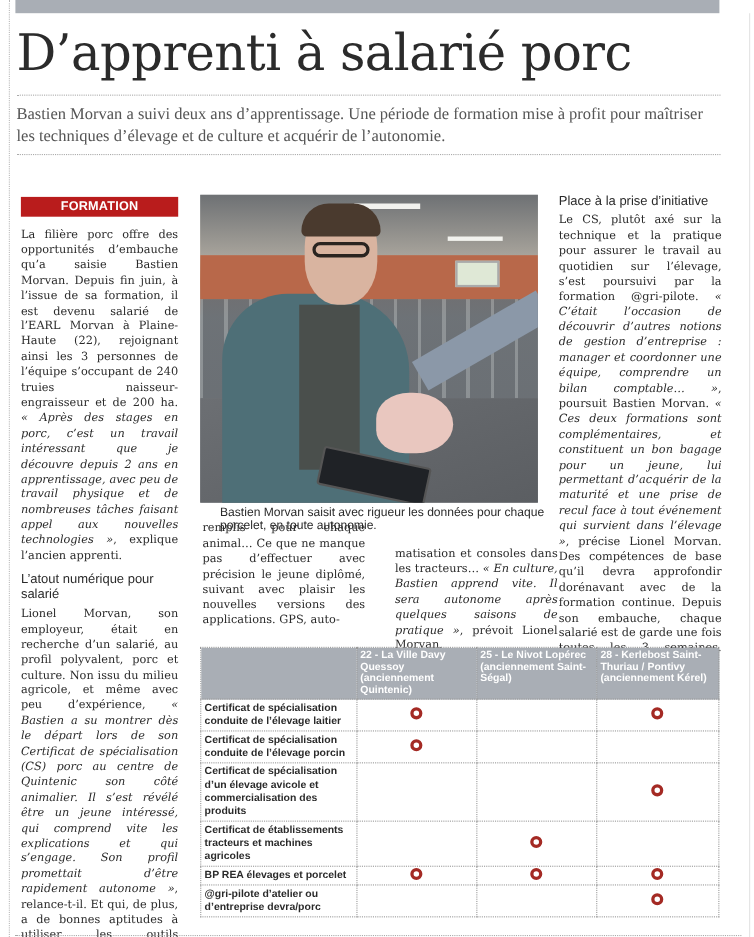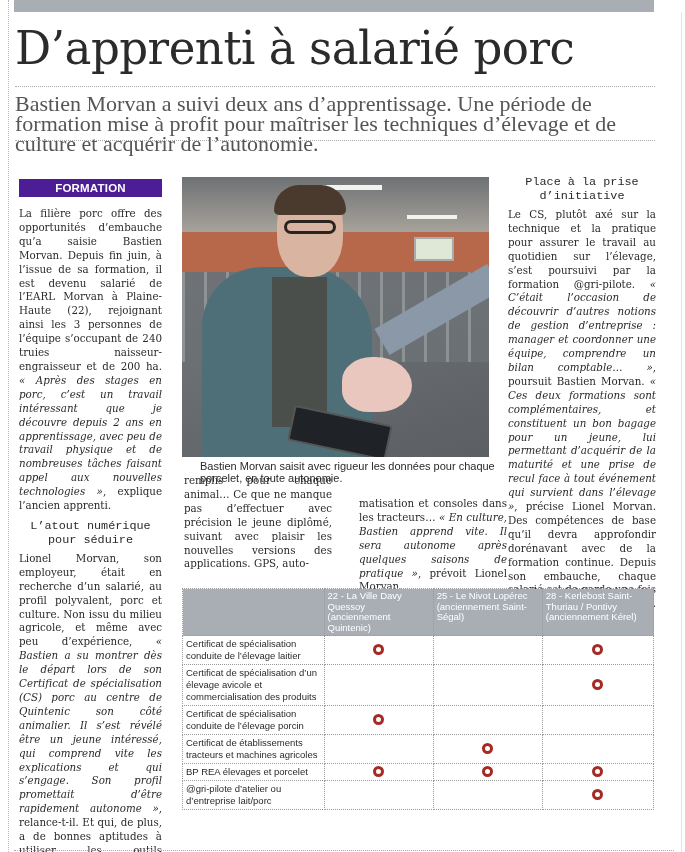--- a/index.html
+++ b/index.html
@@ -9,31 +9,31 @@
   .left-rule { position: absolute; left: 8px; top: 0; width: 0; height: 852px; border-left: 1px dotted #b8b8b8; }
   .right-rule { position: absolute; left: 681px; top: 12px; width: 0; height: 840px; border-left: 1px solid #e3e3e3; }
   .bottom-rule { position: absolute; left: 14px; top: 850px; width: 660px; border-top: 1px dotted #aaa; }
   .top-bar { position: absolute; left: 14px; top: 0; width: 640px; height: 12px; background: #a9aeb5; }
 
   .title { position: absolute; left: 15px; top: 18px; font-family: "DejaVu Serif", serif; font-weight: 300;
            font-size: 46px; letter-spacing: -0.5px; color: #2b2b2b; line-height: 60px; white-space: nowrap; transform: scaleX(0.98); transform-origin: left; }
   .title { font-weight: normal; }
   .rule-dotted { position: absolute; left: 15px; width: 640px; border-top: 1.5px dotted #aaa; }
   .standfirst { position: absolute; left: 15px; top: 94px; width: 640px; font-family: "Liberation Serif", serif;
-                font-size: 22px; line-height: 20px; color: #555; }
+                font-size: 15px; line-height: 20px; color: #555; }
 
-  .rubric { position: absolute; left: 19px; top: 179px; width: 143px; height: 18px; background: #4c1d95;
+  .rubric { position: absolute; left: 19px; top: 179px; width: 143px; height: 18px; background: #b91c1c;
             color: #fff; font-family: "Liberation Sans", sans-serif; font-weight: bold; font-size: 11.5px;
             text-align: center; line-height: 18px; letter-spacing: 0.2px; }
 
   .col { position: absolute; font-family: "DejaVu Serif", serif; font-size: 10.3px; line-height: 13.9px;
          color: #2a2a2a; text-align: justify; hyphens: manual; }
   .col i { font-style: italic; }
   .col p { margin: 0; }
-  .subhead { font-family: Liberation Mono, monospace; font-size: 11.8px; line-height: 14px; color: #2a2a2a; font-weight: normal; margin: 6px 0 5px 0; text-align: center; }
+  .subhead { font-family: Liberation Sans, sans-serif; font-size: 11.8px; line-height: 14px; color: #2a2a2a; font-weight: normal; margin: 6px 0 5px 0; text-align: left; }
   .sig { font-family: "Liberation Sans", sans-serif; font-size: 10px; }
 
   .photo { position: absolute; left: 182px; top: 177px; width: 307px; height: 280px; overflow: hidden;
            background: linear-gradient(180deg, #8b8f91 0%, #b7b0a4 18%, #b56a45 28%, #8d8f90 40%, #767a7e 62%, #6d7075 100%); }
   .photo .ceiling { position: absolute; left: 0; top: 0; width: 100%; height: 55px; background: linear-gradient(180deg,#6e7174,#a7a39b); }
   .photo .wall { position: absolute; left: 0; top: 55px; width: 100%; height: 40px; background: #b8684a; }
   .photo .window { position: absolute; left: 232px; top: 60px; width: 40px; height: 24px; background: #dfe8d6; border: 2px solid #aaa; }
   .photo .pens { position: absolute; left: 0; top: 95px; width: 100%; height: 90px;
                  background: repeating-linear-gradient(90deg, #8f9497 0 3px, #6a6f74 3px 22px); opacity: 0.9; }
   .photo .floor { position: absolute; left: 0; top: 185px; width: 100%; height: 95px; background: linear-gradient(160deg,#6c6f73,#5b5e62); }
@@ -47,22 +47,22 @@
   .photo .tablet { position: absolute; left: 108px; top: 238px; width: 100px; height: 36px; background: #1f2226; border: 2px solid #555; transform: rotate(12deg); border-radius: 3px; }
   .photo .lights { position: absolute; left: 140px; top: 8px; width: 60px; height: 5px; background: #f2f2ee; }
   .photo .lights2 { position: absolute; left: 225px; top: 38px; width: 50px; height: 4px; background: #f2f2ee; }
 
   .caption { position: absolute; left: 200px; top: 461px; width: 310px; font-family: "Liberation Sans", sans-serif;
              font-size: 11px; line-height: 11.5px; color: #2a2a2a; }
 
   .table-wrap { position: absolute; left: 182px; top: 588px; width: 472px; }
   table { border-collapse: collapse; width: 472px; font-family: "Liberation Sans", sans-serif; font-size: 9.5px; }
   th, td { border: 1px dotted #999; vertical-align: middle; }
-  th { background: #a9aeb5; color: #fff; font-weight: normal; text-align: left; padding: 2px 3px; line-height: 10.5px; height: 44px; vertical-align: top; }
-  td.label { font-weight: normal; color: #2a2a2a; padding: 2px 3px; line-height: 12px; width: 140px; margin-top: 28px; }
+  th { background: #a9aeb5; color: #fff; font-weight: bold; text-align: left; padding: 2px 3px; line-height: 10.5px; height: 44px; vertical-align: top; }
+  td.label { font-weight: bold; color: #2a2a2a; padding: 2px 3px; line-height: 12px; width: 140px; margin-top: 28px; }
   td.mark { text-align: center; width: 108px; }
   td.mark3 { width: 110px; }
   .dot { display: inline-block; width: 11px; height: 11px; border-radius: 50%; border: 3px solid #a42a24; background: #fff; }
   .table-note { position: absolute; left: 188px; top: 857px; width: 470px; font-family: "Liberation Sans", sans-serif; font-size: 9.2px; line-height: 11.5px; color: #2a2a2a; }
 </style>
 </head>
 <body>
 
 <div class="left-rule"></div>
 <div class="right-rule"></div>
@@ -70,21 +70,21 @@
 
 <h1 class="title">D’apprenti à salarié porc</h1>
 <div class="rule-dotted" style="top:86px"></div>
 <p class="standfirst">Bastien Morvan a suivi deux ans d’apprentissage. Une période de formation mise à profit pour maîtriser les techniques d’élevage et de culture et acquérir de l’autonomie.</p>
 <div class="rule-dotted" style="top:140px"></div>
 
 <div class="rubric">FORMATION</div>
 
 <div class="col" style="left:19px; top:207px; width:143px;">
   <p><span>La filière porc offre des opportunités d’embauche qu’a saisie Bastien Morvan. Depuis fin juin, à l’issue de sa formation, il est devenu salarié de l’EARL Morvan à Plaine-Haute (22), rejoignant ainsi les 3 personnes de l’équipe s’occupant de 240 truies naisseur-engraisseur et de 200 ha. </span><i>« Après des stages en porc, c’est un travail intéressant que je découvre depuis 2 ans en apprentissage, avec peu de travail physique et de nombreuses tâches faisant appel aux nouvelles technologies »</i><span>, explique l’ancien apprenti.</span></p>
-  <h2 class="subhead">L’atout numérique pour séduire</h2>
+  <h2 class="subhead">L’atout numérique pour salarié</h2>
   <p><span>Lionel Morvan, son employeur, était en recherche d’un salarié, au profil polyvalent, porc et culture. Non issu du milieu agricole, et même avec peu d’expérience, </span><i>« Bastien a su montrer dès le départ lors de son Certificat de spécialisation (CS) porc au centre de Quintenic son côté animalier. Il s’est révélé être un jeune intéressé, qui comprend vite les explications et qui s’engage. Son profil promettait d’être rapidement autonome »</i><span>, relance-t-il. Et qui, de plus, a de bonnes aptitudes à utiliser les outils numériques. En produisant du porc sans antibiotique à 0 jour, les enregistrements doivent être précis, les carnets de santé</span></p>
 </div>
 
 <div class="photo">
   <div class="ceiling"></div>
   <div class="lights"></div>
   <div class="lights2"></div>
   <div class="wall"></div>
   <div class="window"></div>
   <div class="pens"></div>
@@ -124,45 +124,45 @@
       </tr>
     </thead>
     <tbody id="table-body">
         <tr>
           <td class="label">Certificat de spécialisation conduite de l’élevage laitier</td>
           <td class="mark"><span class="dot" style="border-color: rgb(164, 42, 36);"></span></td>
           <td class="mark"></td>
           <td class="mark mark3"><span class="dot" style="border-color: rgb(164, 42, 36);"></span></td>
         </tr>
         <tr>
+          <td class="label">Certificat de spécialisation conduite de l’élevage porcin</td>
+          <td class="mark"><span class="dot" style="border-color: rgb(164, 42, 36);"></span></td>
+          <td class="mark"></td>
+          <td class="mark mark3"></td>
+        </tr>
+        <tr>
           <td class="label">Certificat de spécialisation d’un élevage avicole et commercialisation des produits</td>
           <td class="mark"></td>
           <td class="mark"></td>
           <td class="mark mark3"><span class="dot" style="border-color: rgb(164, 42, 36);"></span></td>
-        </tr>
-        <tr>
-          <td class="label">Certificat de spécialisation conduite de l’élevage porcin</td>
-          <td class="mark"><span class="dot" style="border-color: rgb(164, 42, 36);"></span></td>
-          <td class="mark"></td>
-          <td class="mark mark3"></td>
         </tr>
         <tr>
           <td class="label">Certificat de établissements tracteurs et machines agricoles</td>
           <td class="mark"></td>
           <td class="mark"><span class="dot" style="border-color: rgb(164, 42, 36);"></span></td>
           <td class="mark mark3"></td>
         </tr>
         <tr>
           <td class="label">BP REA élevages et porcelet</td>
           <td class="mark"><span class="dot" style="border-color: rgb(164, 42, 36);"></span></td>
           <td class="mark"><span class="dot" style="border-color: rgb(164, 42, 36);"></span></td>
           <td class="mark mark3"><span class="dot" style="border-color: rgb(164, 42, 36);"></span></td>
         </tr>
         <tr>
-          <td class="label">@gri-pilote d’atelier ou d’entreprise lait/porc</td>
+          <td class="label">@gri-pilote d’atelier ou d’entreprise devra/porc</td>
           <td class="mark"></td>
           <td class="mark"></td>
           <td class="mark mark3"><span class="dot" style="border-color: rgb(164, 42, 36);"></span></td>
         </tr>
       </tbody>
   </table>
 </div>
 <p class="table-note">Six formations, jusqu’à présent dispensées par les Chambres d’agriculture de Bretagne, sont reprises par 3 établissements du Cneap Bretagne depuis septembre 2020.</p>
 <div class="bottom-rule"></div>
 

